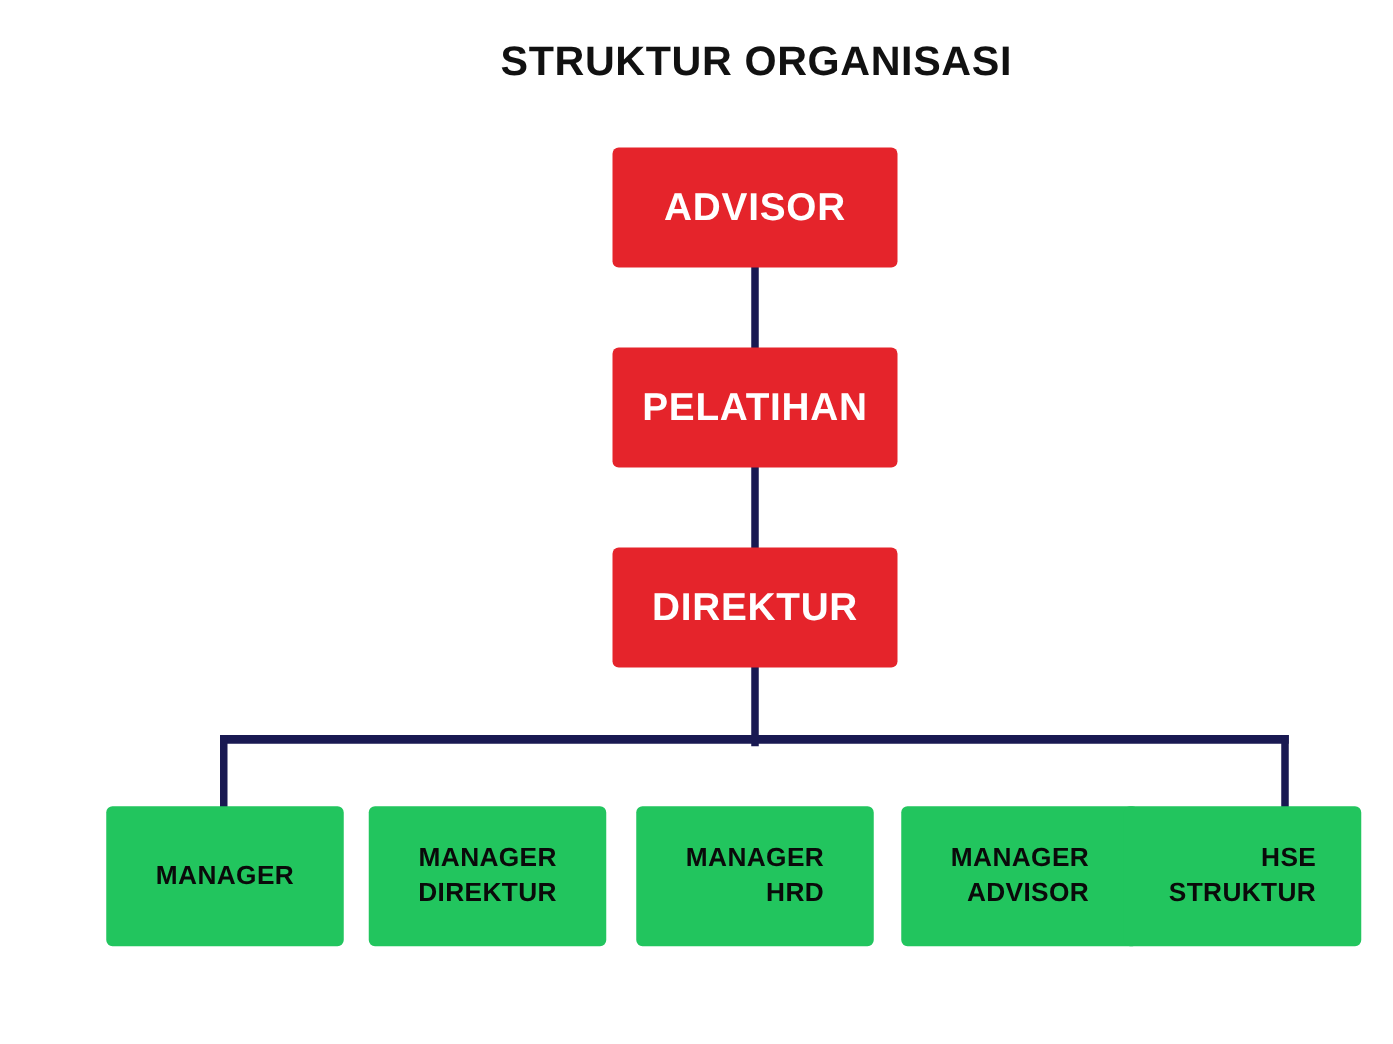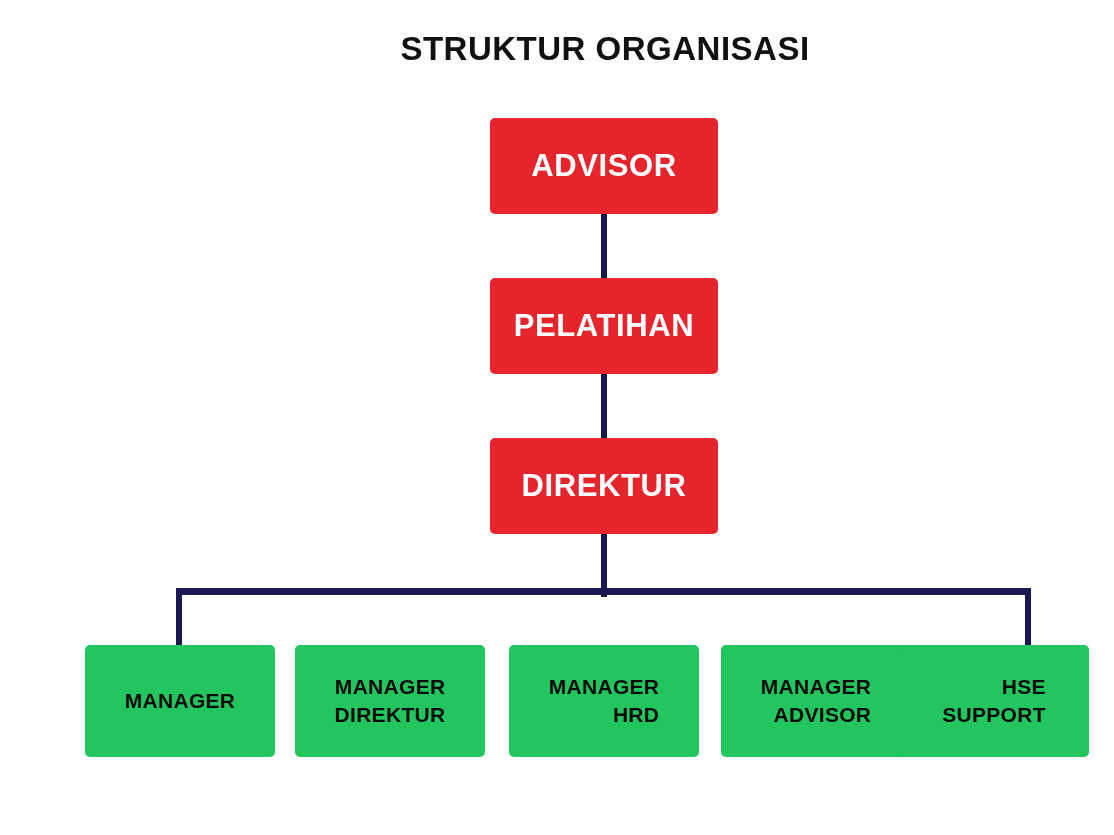--- a/index.html
+++ b/index.html
@@ -163,17 +163,17 @@
   <div class="node node-dept" id="node-manager-finance">
     <div>
       <span class="node-label">MANAGER</span>
       <span class="node-label">ADVISOR</span>
     </div>
   </div>
 
   <div class="node node-dept" id="node-hse-support">
     <div>
       <span class="node-label">HSE</span>
-      <span class="node-label">SUPPORT</span>
+      <span class="node-label">STRUKTUR</span>
     </div>
   </div>
 
 </div>
 
 </body></html>

